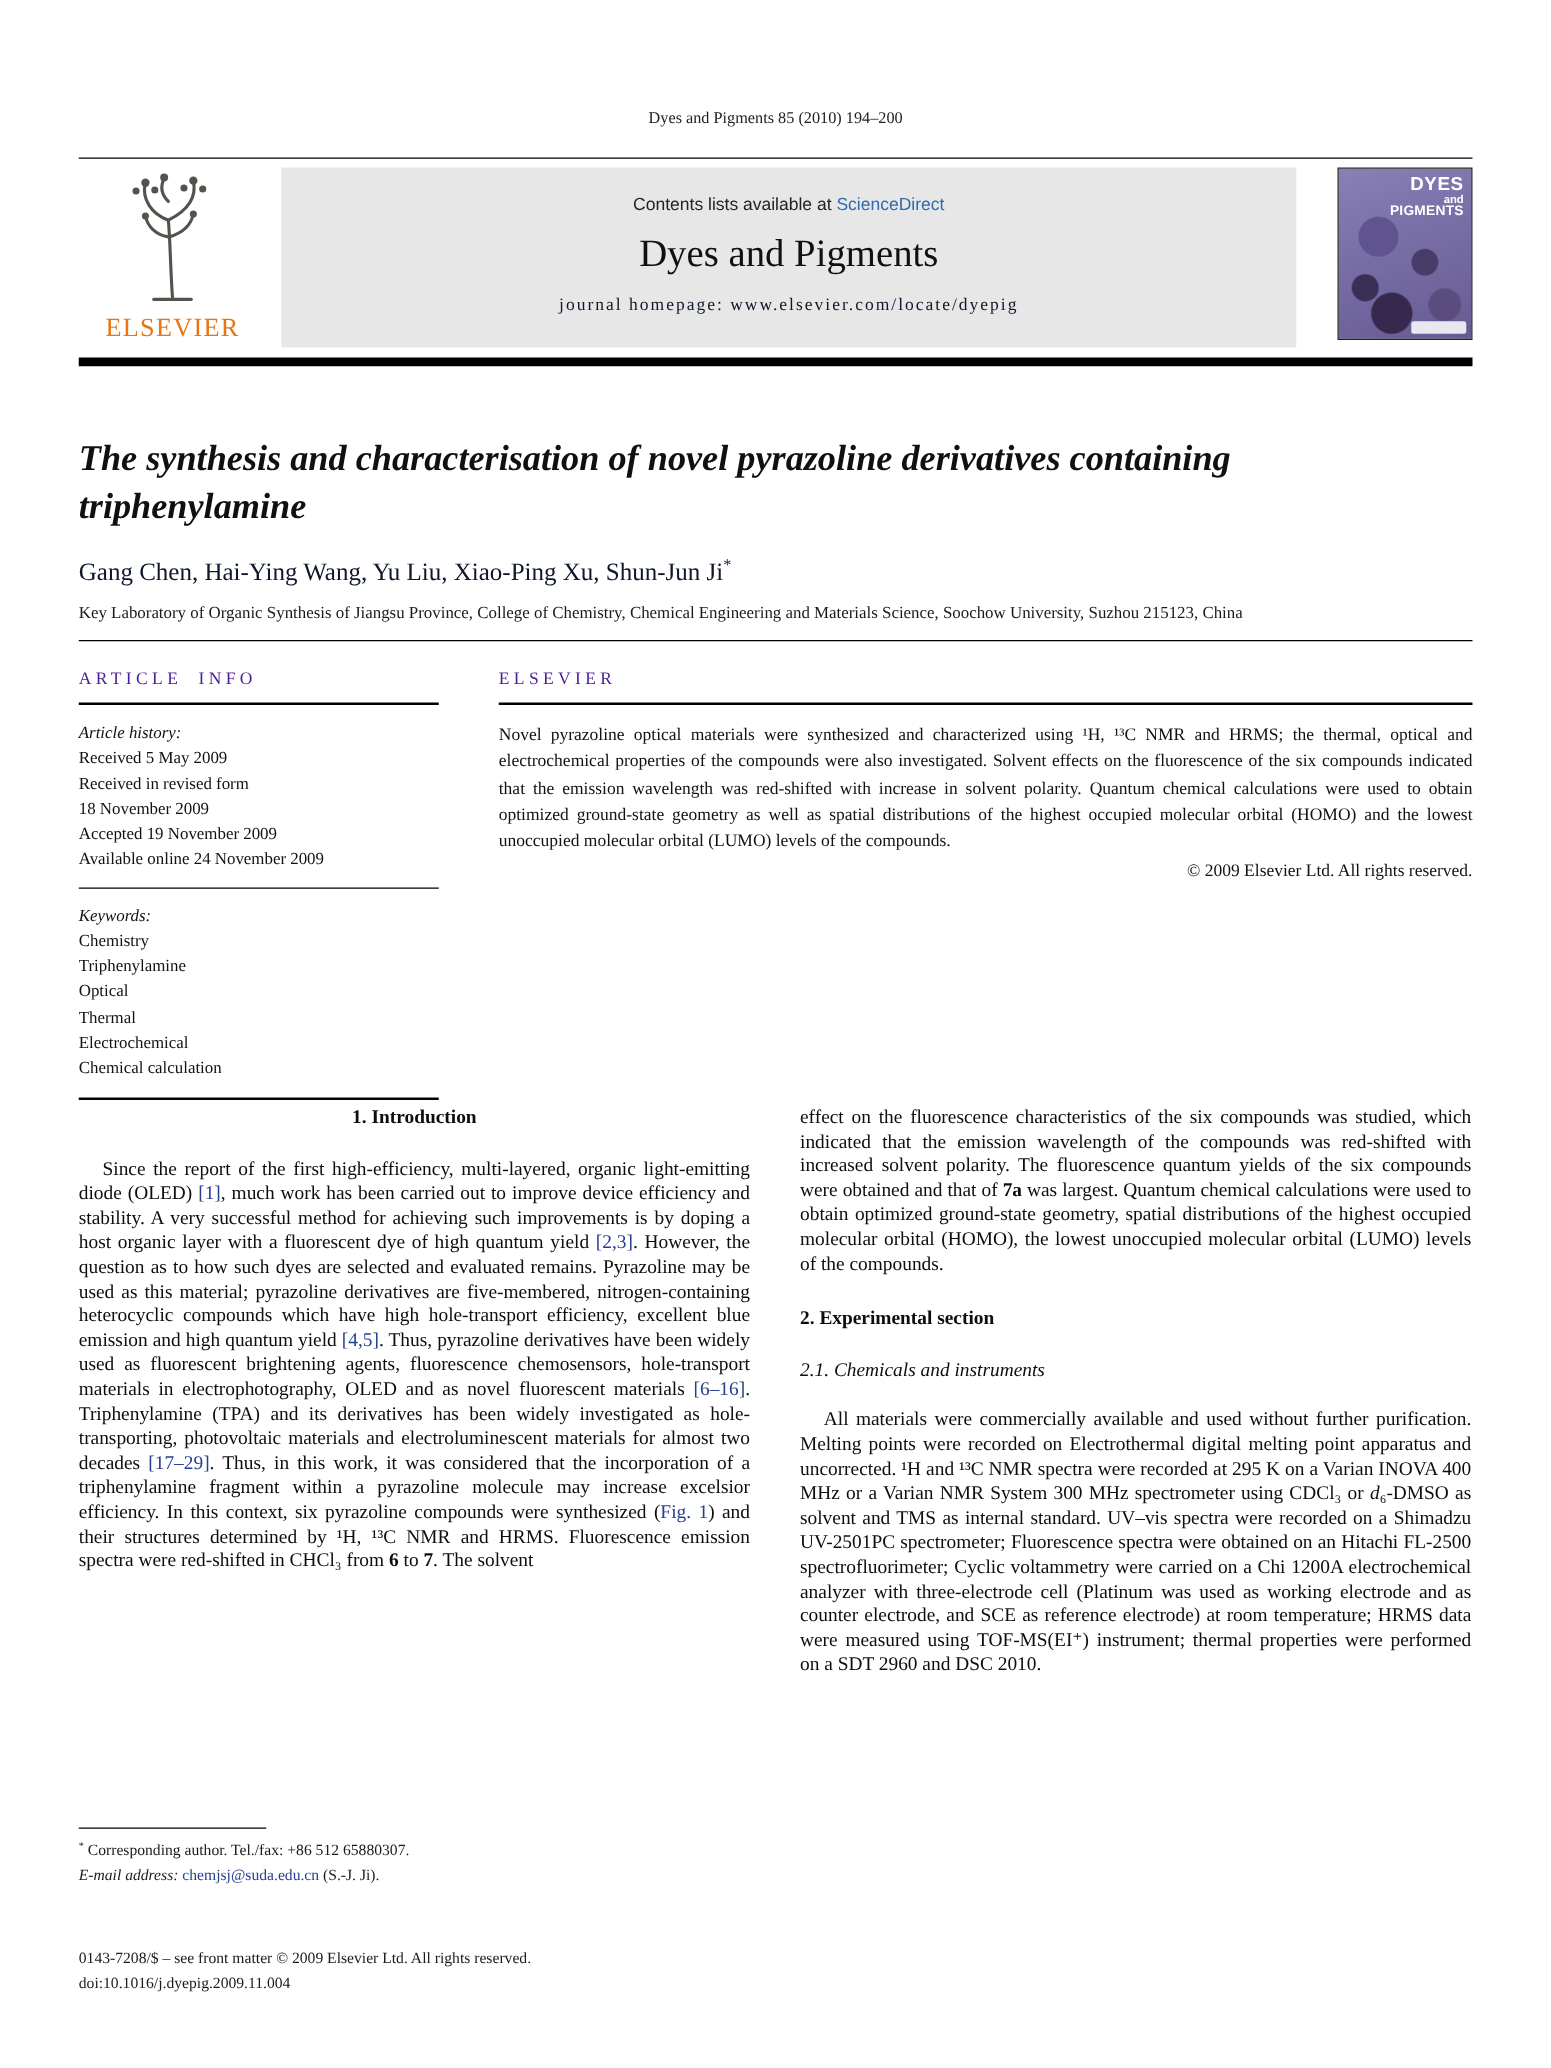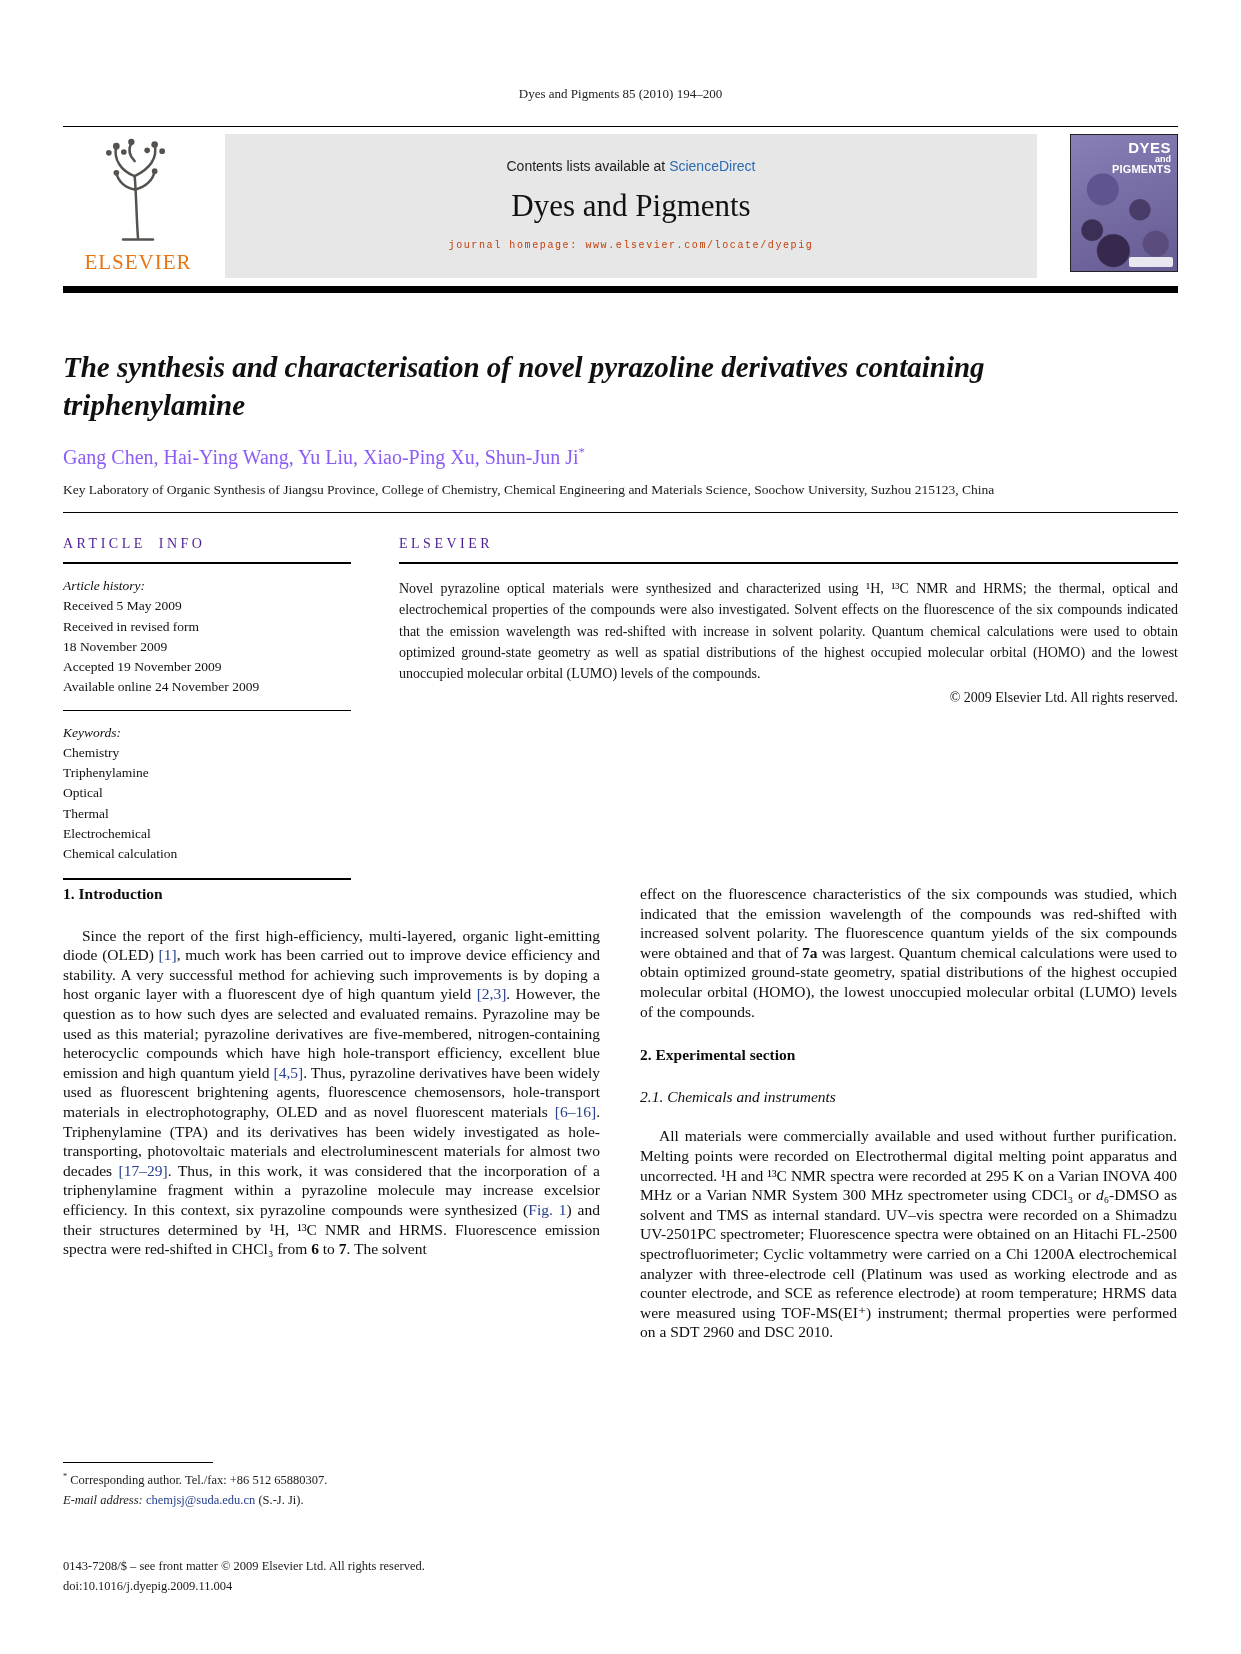--- a/index.html
+++ b/index.html
@@ -23,63 +23,63 @@
                 justify-content:flex-start; padding-top:2px; }
   .logo-block svg { display:block; }
   .elsevier-text { color:#e87511; font-size:21px; letter-spacing:1px; margin-top:2px;
                    font-family:"Liberation Serif",serif; }
   .banner { flex:1; background:#e7e7e7; margin-left:12px; margin-right:22px;
             display:flex; flex-direction:column; align-items:center; justify-content:center;
             padding:10px 0 14px 0; }
   .contents-line { font-family:"Liberation Sans","DejaVu Sans",sans-serif; font-size:14px; color:#222; }
   .sd-link { color:#2e6bb0; text-decoration:none; }
   .journal-title { font-size:31px; margin:14px 0 16px 0; color:#111; }
-  .homepage-line { font-family:Liberation Mono, monospace; font-size:10px;
-                   letter-spacing:1.6px; color:#c2410c; text-decoration:none; }
+  .homepage-line { font-family:Liberation Serif, serif; font-size:14px;
+                   letter-spacing:1.6px; color:#0f172a; text-decoration:none; }
   .cover { width:108px; height:138px; border:1px solid #222; position:relative; overflow:hidden;
            background:
              radial-gradient(circle at 20% 70%, #3c2f55 0 8%, transparent 9%),
              radial-gradient(circle at 65% 55%, #4a3c68 0 10%, transparent 11%),
              radial-gradient(circle at 40% 85%, #37294e 0 12%, transparent 13%),
              radial-gradient(circle at 80% 80%, #5a4c7d 0 9%, transparent 10%),
              radial-gradient(circle at 30% 40%, #5f5390 0 14%, transparent 15%),
              linear-gradient(160deg,#8a80b8 0%, #7a70a8 40%, #665a92 100%); margin-left: 11px; }
   .cover-title { position:absolute; top:5px; right:6px; text-align:right; color:#fff;
                  font-family:"Liberation Sans","DejaVu Sans",sans-serif; line-height:1.0; }
   .cover-title .l1 { font-size:15px; font-weight:bold; letter-spacing:0.5px; }
   .cover-title .l2 { font-size:9px; font-weight:bold; }
   .cover-title .l3 { font-size:11px; font-weight:bold; letter-spacing:0.2px; }
   .cover-strip { position:absolute; bottom:4px; right:4px; width:44px; height:10px;
                  background:rgba(255,255,255,0.85); border-radius:2px; }
 
   .black-bar { top:286px; height:7px; background:#000; }
 
   
   .title { top:348px; font-size:29px; line-height:1.32; max-width:990px; color:#101010;font-style:italic; }
-  .authors { top:444px; font-size:20px; color:#8b5cf6; }
+  .authors { top:444px; font-size:20px; color:#0f172a; }
   .affiliation { top:482px; font-size:13.5px; color:#1a1a1a; }
 
   .rule-thin { top:512px; height:1px; background:#000; }
 
   
   .info-section { top:524px; display:flex; }
   .info-col { width:288px; flex:none; }
   .abs-col { flex:1; margin-left:48px; }
   .sec-heading { font-size:14px; letter-spacing:3.5px; word-spacing:6px; color:#4c1d95;
                  padding:12px 0 10px 0; border-bottom:2px solid #000; }
   .history-block { padding:12px 0 12px 0; border-bottom:1px solid #000; font-size:13.5px; line-height:1.5; }
   .keywords-block { padding:12px 0 14px 0; border-bottom:2px solid #000; font-size:13.5px; line-height:1.5; }
   .block-label { font-style:italic; }
   .abs-text { padding-top:14px; font-size:14px; line-height:1.52; text-align:justify; color:#111; }
   .abs-copyright { margin-top:6px; text-align:right; font-size:14px; }
 
   
   .body-cols { top:884px; display:flex; gap:40px; }
   .col { width:537px; flex:none; font-size:15.5px; line-height:19.6px; text-align:justify; color:#0d0d0d; }
-  .h1 { font-weight:bold; font-size:15.5px; margin-bottom:22px; text-align:left; }
+  .h1 { font-weight:bold; font-size:15.5px; margin-bottom:22px; text-align:center; }
   .h2 { font-weight:bold; font-size:15.5px; margin:24px 0 22px 0; text-align:left; }
   .h2sub { font-style:italic; font-size:15.5px; margin:0 0 20px 0; text-align:left; }
   .par-indent { text-indent:19px; }
   .ref { color:#27408e; }
   .b { font-weight:bold; }
   .i { font-style:italic; }
   .sup { vertical-align:super; font-size:0.65em; }
 
   
   .footnote { top:1462px; width:420px; font-size:12.5px; line-height:1.55; color:#1a1a1a; }

